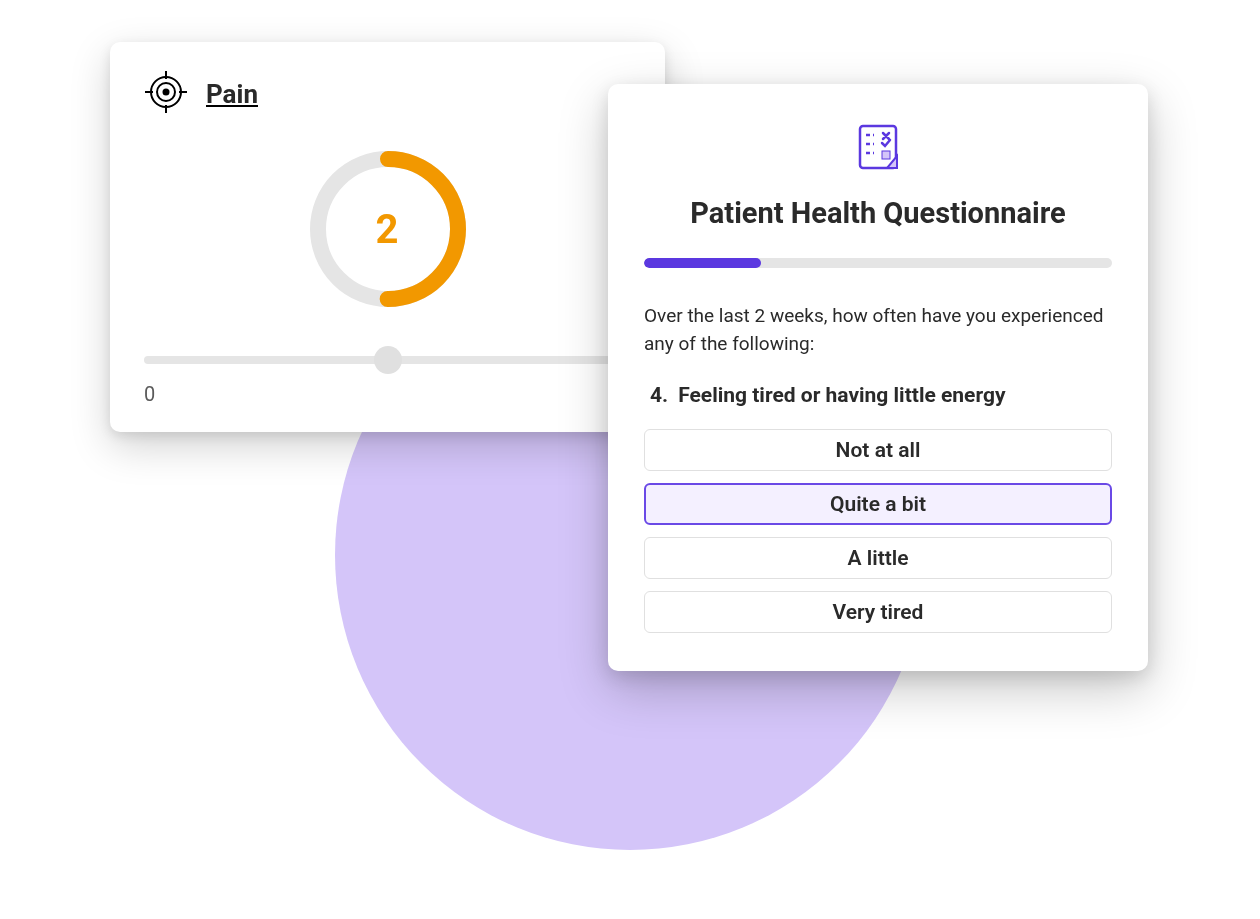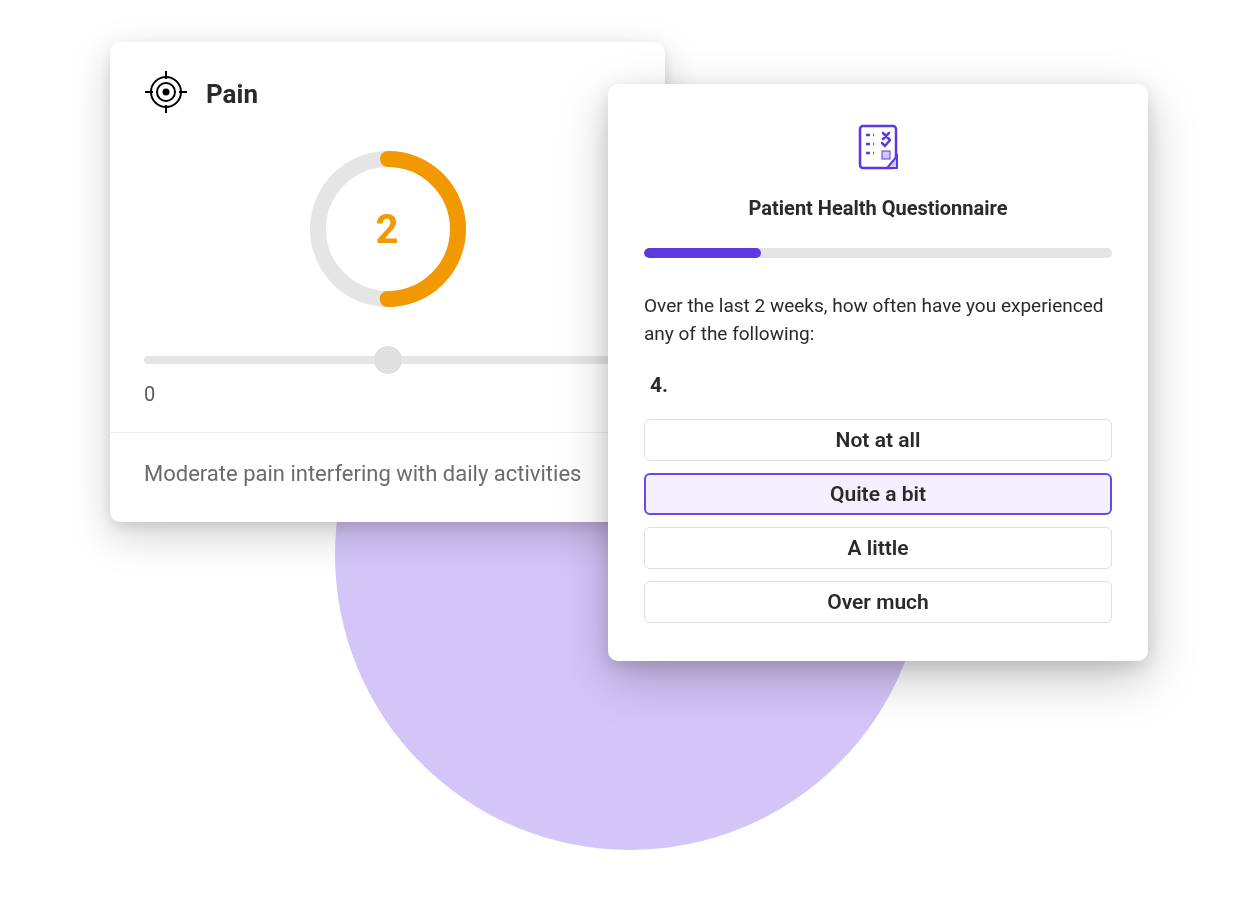--- a/index.html
+++ b/index.html
@@ -34,20 +34,21 @@
       border-radius: 10px;
       box-shadow: 0 14px 40px rgba(0,0,0,0.18), 0 4px 12px rgba(0,0,0,0.10);
       z-index: 1;
       overflow: hidden;
     }
     .pain-header {
       display: flex;
       align-items: center;
       gap: 18px;
       padding: 28px 34px 12px 34px;
+      text-decoration: underline;
     }
     .pain-title {
       font-size: 26px;
       font-weight: 700;
       color: #2a2a2a;
     }
     .gauge-wrap {
       display: flex;
       justify-content: center;
       padding: 14px 0 30px 0;
@@ -111,21 +112,21 @@
       z-index: 2;
       padding: 36px 36px 38px 36px;
     }
     .phq-icon {
       display: flex;
       justify-content: center;
       margin-bottom: 18px;
     }
     .phq-title {
       text-align: center;
-      font-size: 20px;
+      font-size: 29px;
       font-weight: 700;
       color: #2a2a2a;
       margin-bottom: 28px;
     }
     .progress-outer {
       height: 10px;
       background: #e5e5e5;
       border-radius: 5px;
       overflow: hidden;
       margin-bottom: 34px;
@@ -207,21 +208,20 @@
   <div class="slider-area">
     <div class="slider-track">
       <div class="slider-thumb" id="slider-thumb" style="left: 50%;"></div>
     </div>
     <div class="slider-labels">
       <span>0</span>
       <span>4</span>
     </div>
   </div>
 
-  <div class="pain-desc">Moderate pain interfering with daily activities</div>
 </div>
 
 <div class="phq-card">
   <div class="phq-icon">
     <svg width="58" height="58" viewBox="0 0 58 58">
       <rect x="11" y="6" width="36" height="42" rx="3" fill="#ffffff" stroke="#5b38e0" stroke-width="2.5"></rect>
       <line x1="17" y1="15" x2="25" y2="15" stroke="#5b38e0" stroke-width="2.5" stroke-dasharray="4 3"></line>
       <line x1="17" y1="24" x2="25" y2="24" stroke="#5b38e0" stroke-width="2.5" stroke-dasharray="4 3"></line>
       <line x1="17" y1="33" x2="25" y2="33" stroke="#5b38e0" stroke-width="2.5" stroke-dasharray="4 3"></line>
       <path d="M34 13 l6 6 M40 13 l-6 6" stroke="#5b38e0" stroke-width="2.5" stroke-linecap="round"></path>
@@ -234,21 +234,22 @@
   <div class="phq-title">Patient Health Questionnaire</div>
 
   <div class="progress-outer">
     <div class="progress-inner" id="phq-progress-inner" style="width: 25%; background: rgb(91, 56, 224);"></div>
   </div>
 
   <div class="phq-prompt">Over the last 2 weeks, how often have you experienced any of the following:</div>
 
   <div class="phq-question">
     <span>4.</span>
+    <span>Feeling tired or having little energy</span>
   </div>
 
   <div class="options" id="phq-options">
       <div class="option">Not at all</div>
       <div class="option selected">Quite a bit</div>
       <div class="option">A little</div>
-      <div class="option">Over much</div>
+      <div class="option">Very tired</div>
     </div>
 </div>
 
 </body></html>

